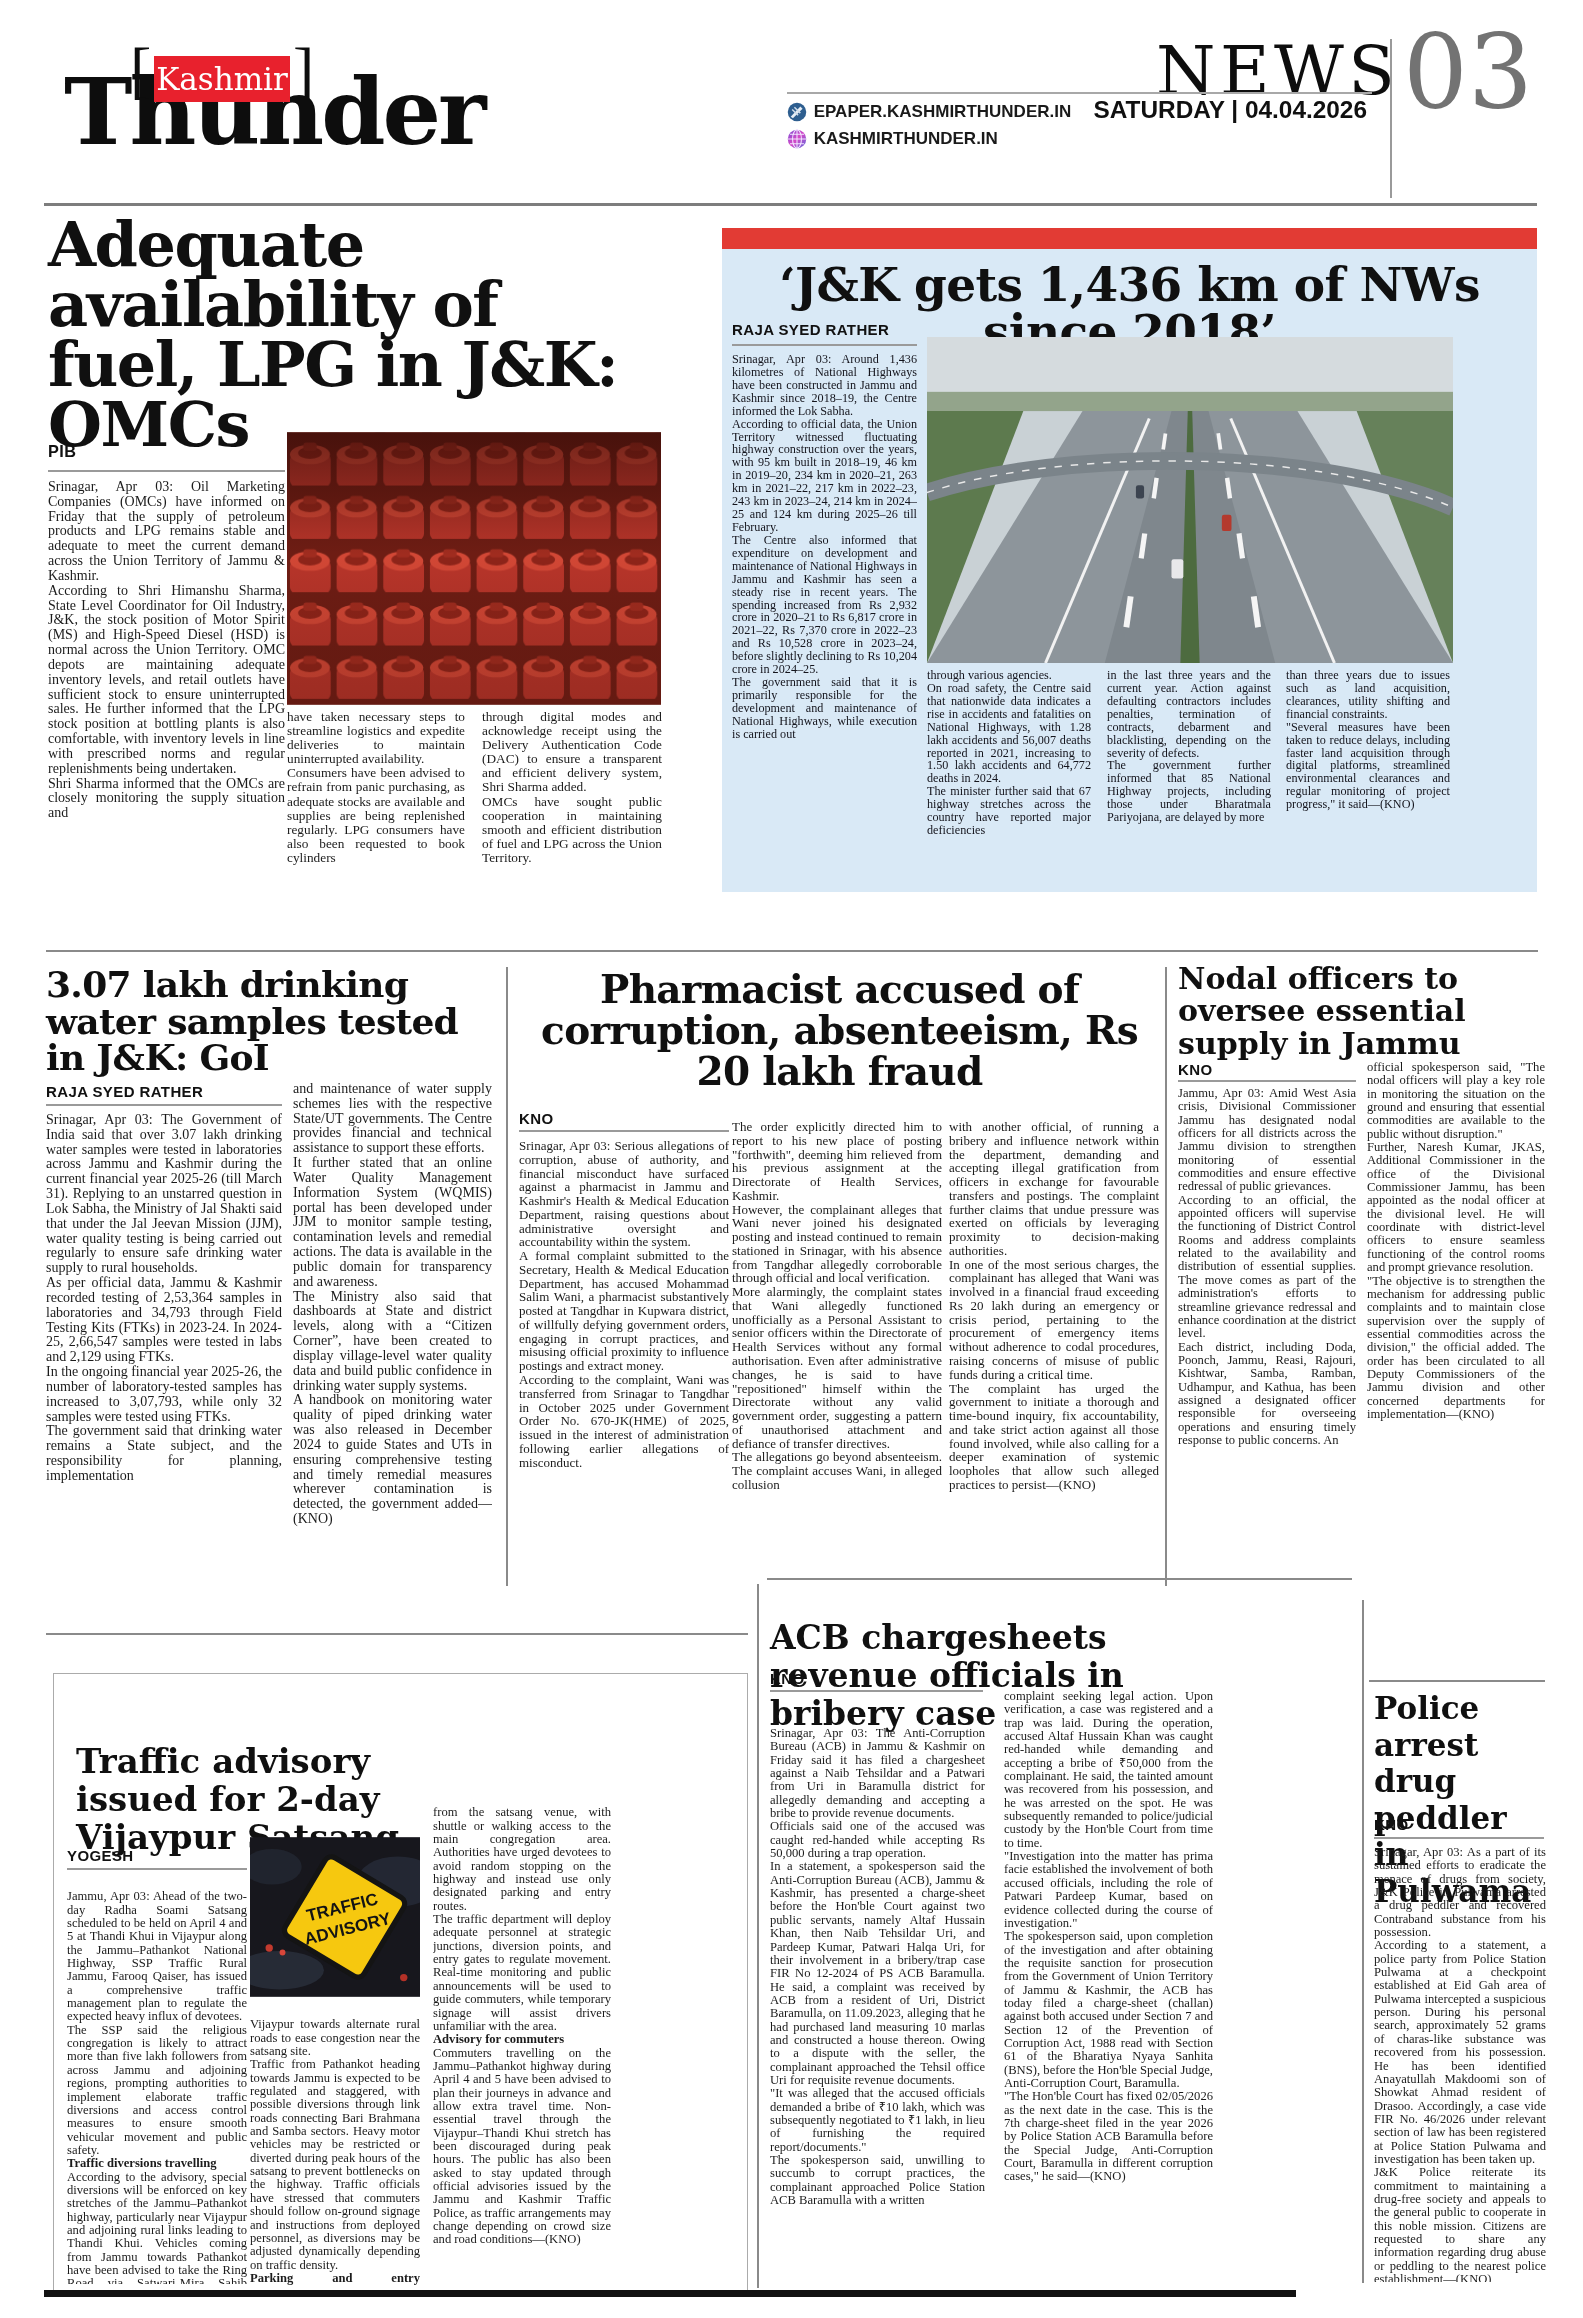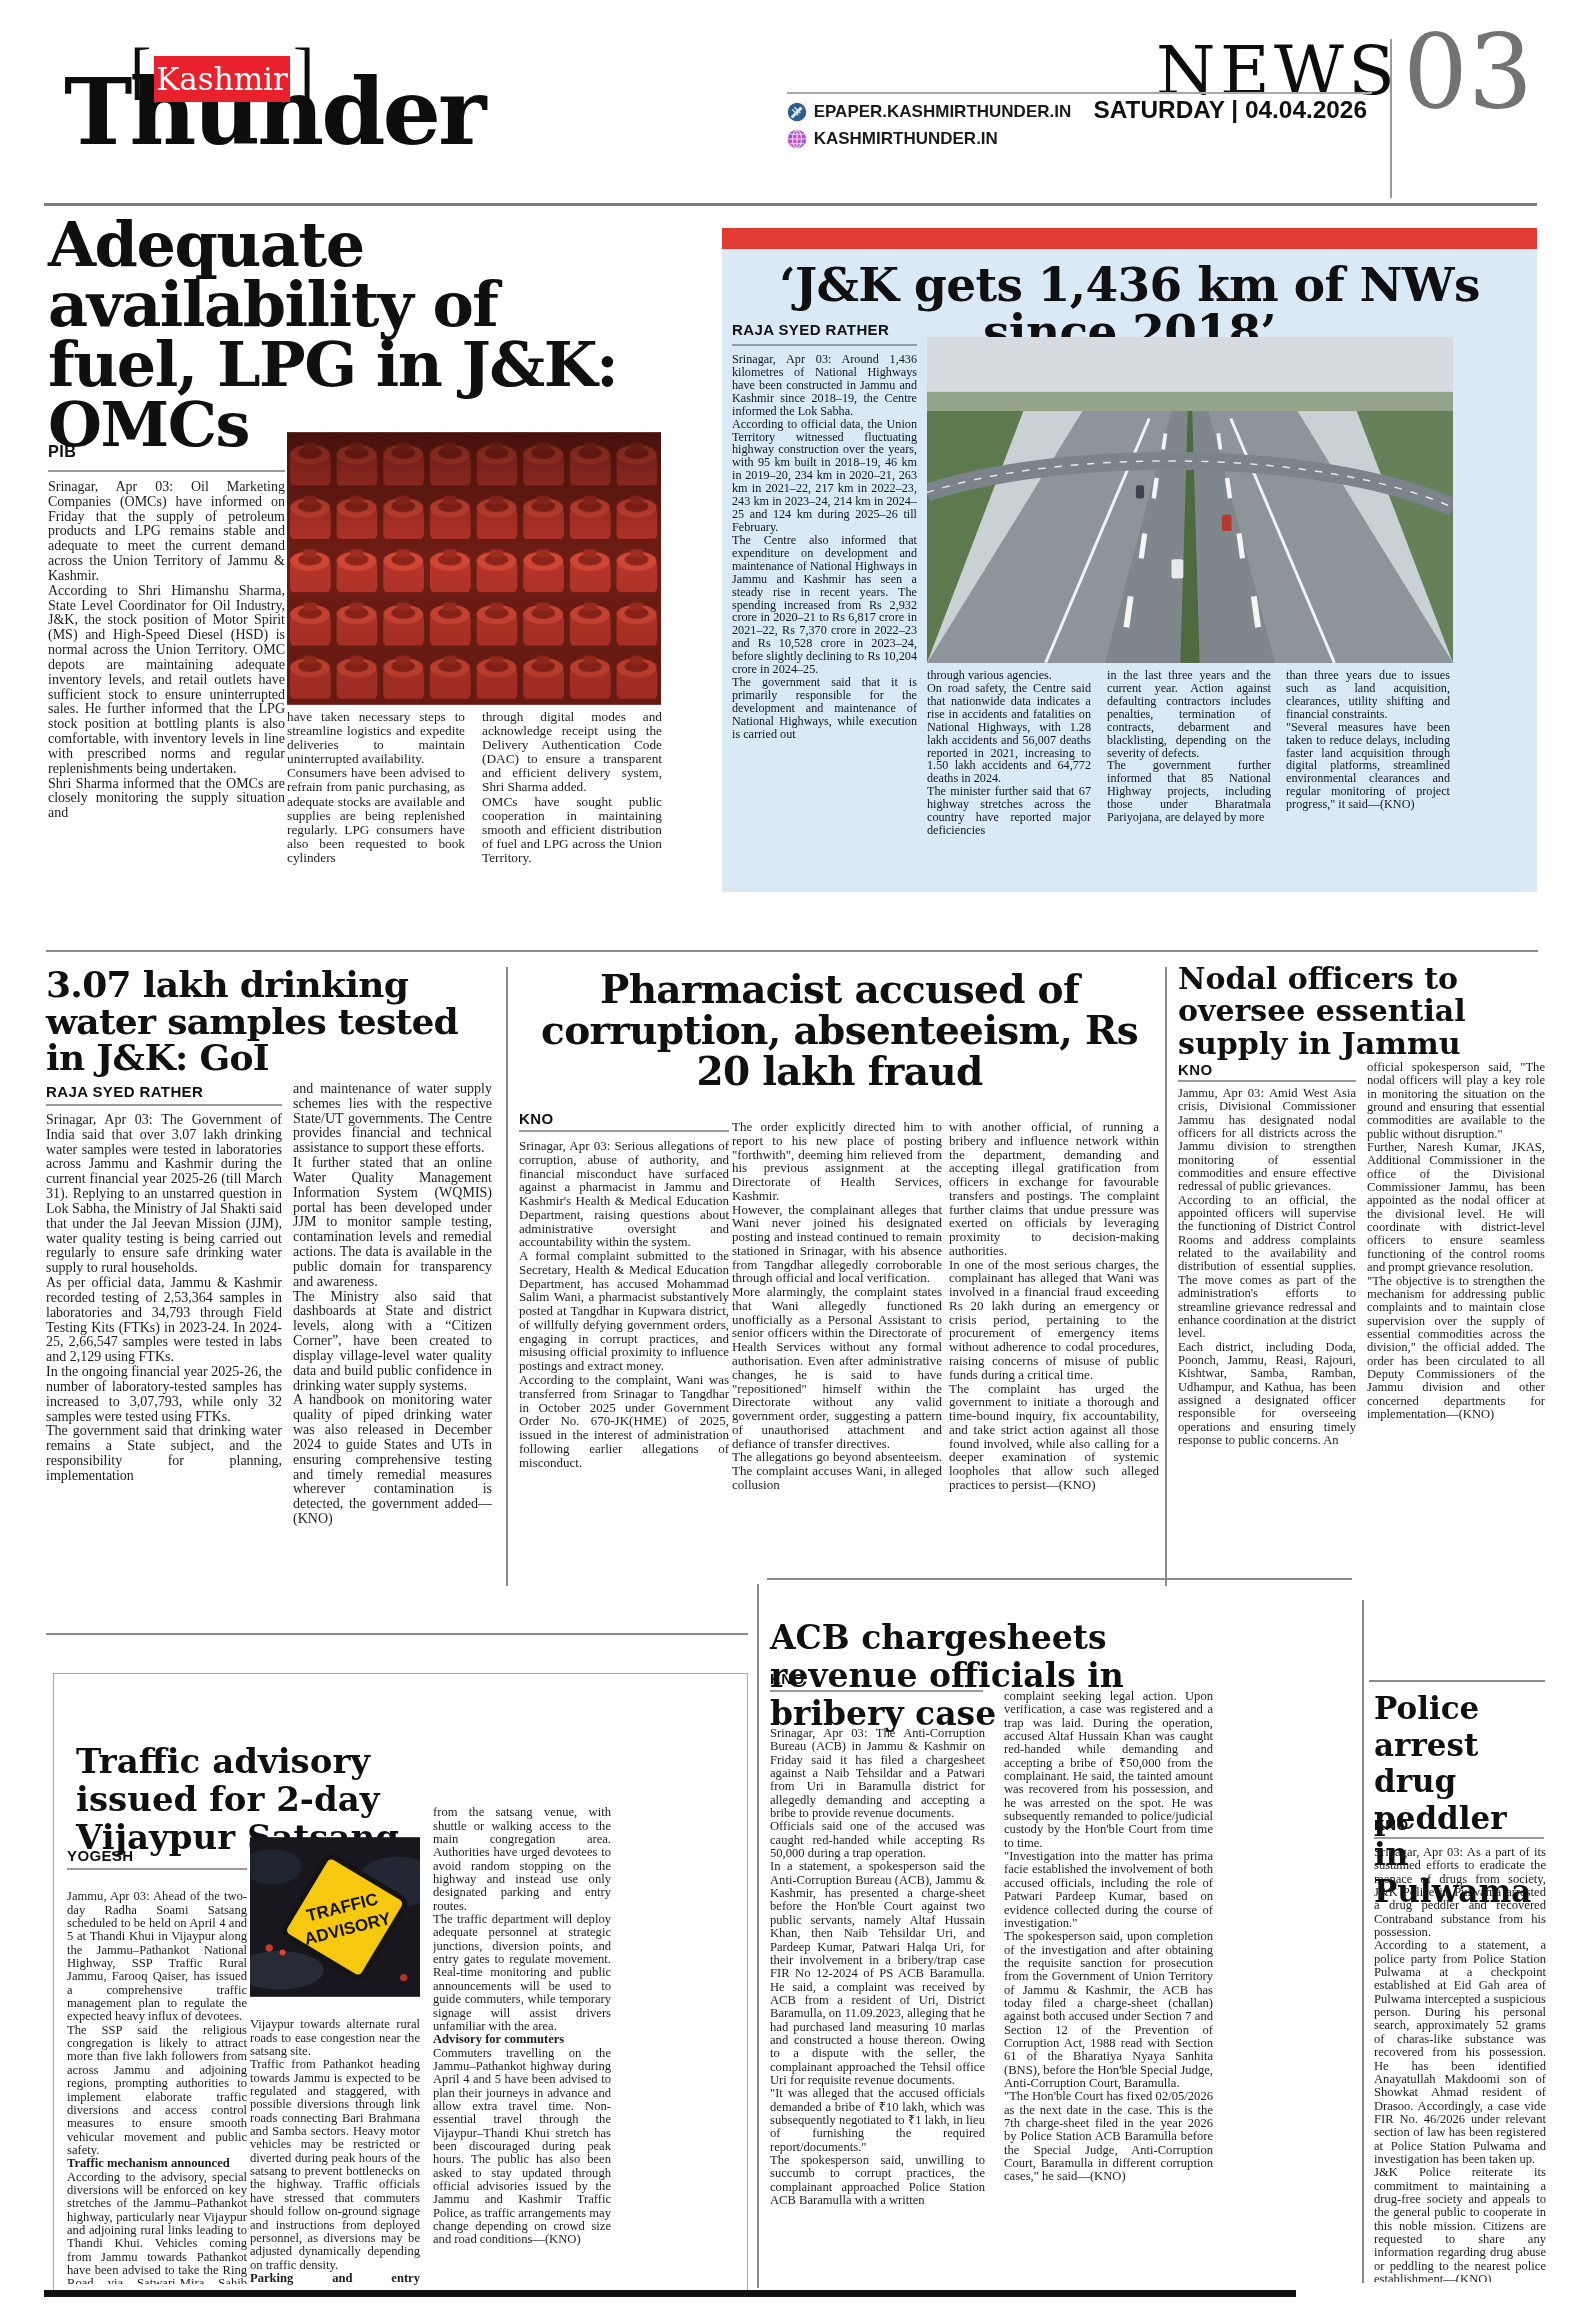--- a/index.html
+++ b/index.html
@@ -203,21 +203,21 @@
   <div class="rule" style="left:1362px;top:1600px;width:1.5px;height:683px;"></div>
 
   <div class="abs" style="left:53px;top:1673px;width:693px;height:622px;border:1.5px solid #ababab;"></div>
   <div class="headline" style="left:76px;top:1742px;width:341px;font-size:34px;line-height:1.12;">Traffic advisory issued for 2-day Vijaypur Satsang</div>
   <div class="byline" style="left:67px;top:1847px;font-size:15px;">YOGESH</div>
   <div class="byline-rule" style="left:67px;top:1868px;width:180px;"></div>
 
   <div class="body-col" style="left:67px;top:1877px;width:180px;height:407px;font-size:12.6px;">
     <span>Jammu, Apr 03: Ahead of the two-day Radha Soami Satsang scheduled to be held on April 4 and 5 at Thandi Khui in Vijaypur along the Jammu–Pathankot National Highway, SSP Traffic Rural Jammu, Farooq Qaiser, has issued a comprehensive traffic management plan to regulate the expected heavy influx of devotees.
 The SSP said the religious congregation is likely to attract more than five lakh followers from across Jammu and adjoining regions, prompting authorities to implement elaborate traffic diversions and access control measures to ensure smooth vehicular movement and public safety.</span>
-    <span class="subhead">Traffic mechanism announced</span>
+    <span class="subhead">Traffic diversions travelling</span>
     <span>According to the advisory, special diversions will be enforced on key stretches of the Jammu–Pathankot highway, particularly near Vijaypur and adjoining rural links leading to Thandi Khui. Vehicles coming from Jammu towards Pathankot have been advised to take the Ring Road via Satwari-Mira Sahib before</span>
   </div>
 
   <svg class="photo" style="left:250px;top:1837px;" width="170" height="160" viewBox="0 0 230 216">
     <rect width="230" height="216" fill="#17171d"></rect>
     <ellipse cx="40" cy="180" rx="60" ry="26" fill="#262b36"></ellipse>
     <ellipse cx="200" cy="60" rx="55" ry="34" fill="#232733"></ellipse>
     <ellipse cx="30" cy="40" rx="40" ry="24" fill="#20242e"></ellipse>
     <circle cx="26" cy="150" r="5" fill="#c23a2e"></circle>
     <circle cx="44" cy="156" r="4" fill="#d8463a"></circle>

